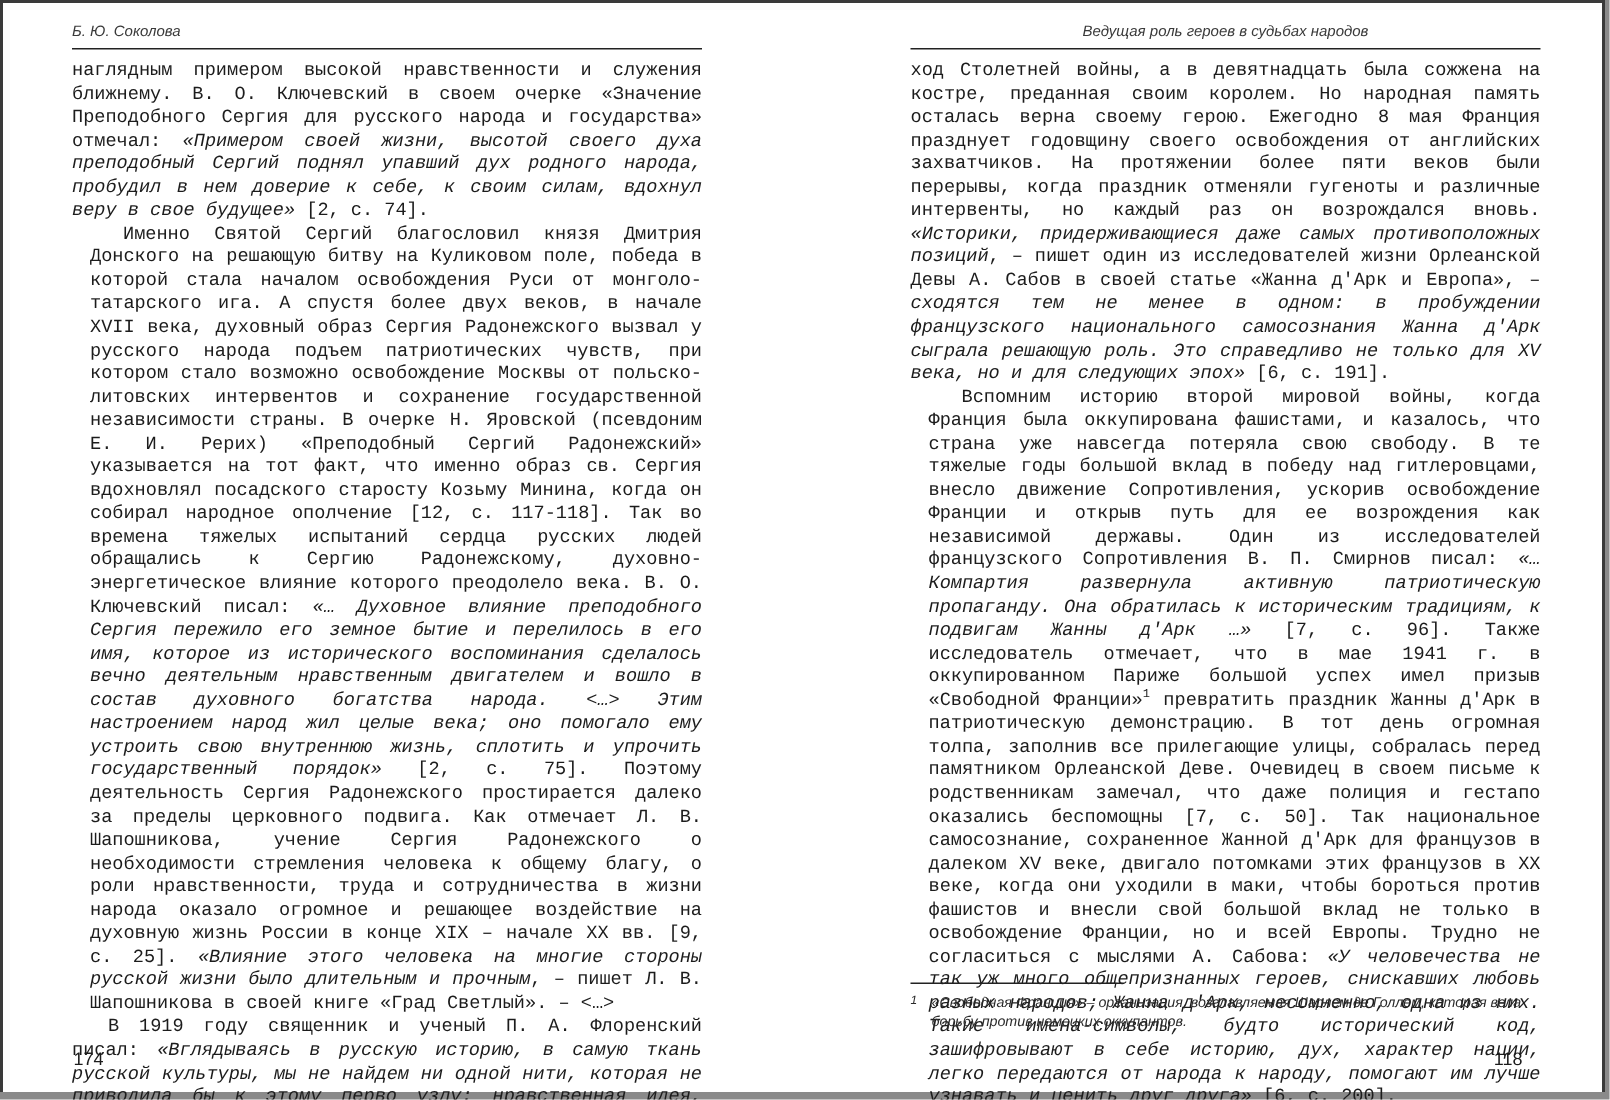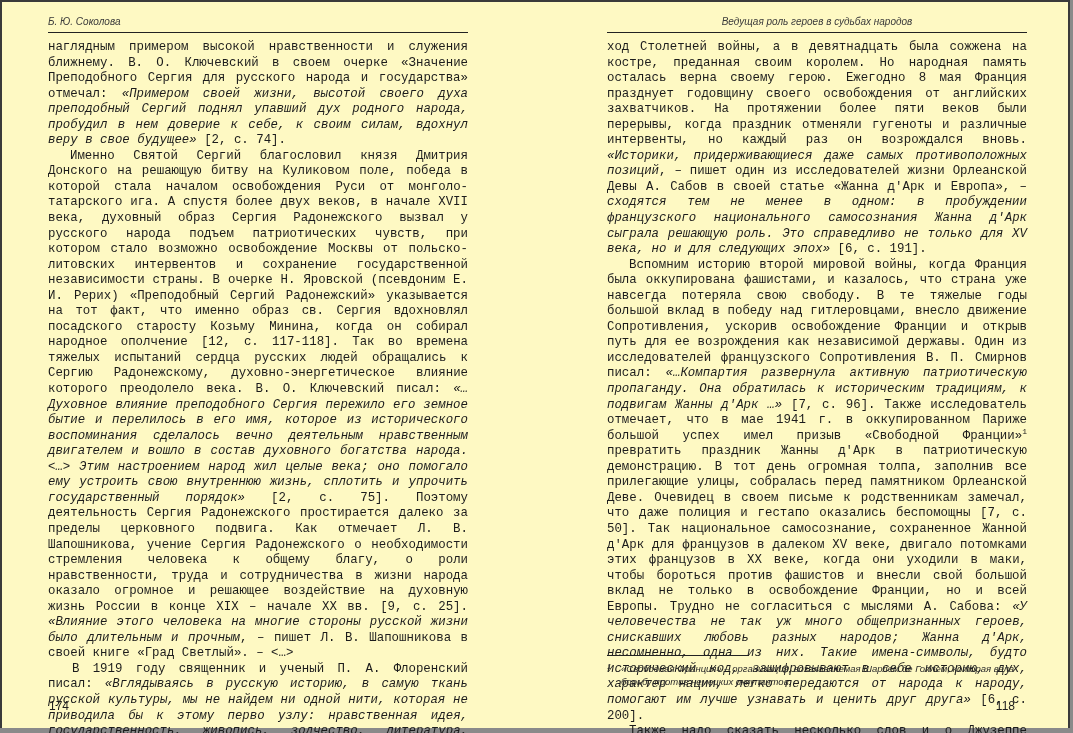--- a/index.html
+++ b/index.html
@@ -6,21 +6,21 @@
     body {
       width: 1073px; height: 733px; overflow: hidden;
       background: #8a8a8a;
       font-family: "Liberation Sans", sans-serif;
       color: #1c1c1c;
       position: relative;
     }
     .spread {
       position: absolute; left: 0; top: 0;
       width: 1070px; height: 728px;
-      background: #fef9c3;
+      background: #ffffff;
       border-left: 2px solid #3a3a3a;
       border-top: 2px solid #3a3a3a;
       border-right: 2px solid #3a3a3a;
       box-sizing: border-box;
     }
     .page { position: absolute; top: 0; height: 100%; }
     .page-left { left: 46px; width: 420px; }
     .page-right { left: 605px; width: 420px; }
     .running-head {
       position: absolute; top: 14px; left: 0; right: 0;
@@ -31,21 +31,21 @@
     }
     .page-right .running-head { text-align: center; }
     .body-text {
       position: absolute; top: 38px; left: 0; right: 0;
       font-size: 12.4px; line-height: 15.55px;
       text-align: justify;
       hyphens: manual;
       font-family: Liberation Mono, monospace;
     }
     .body-text p { margin: 0; text-indent: 0; }
-    .body-text p.indent { text-indent: 22px; }
+    .body-text p.indent { text-indent: 22px; margin-left: 12px; }
     .body-text p.indent2 { text-indent: 24px; }
     .q { font-style: italic; }
     .fn-rule {
       position: absolute; left: 0; width: 142px; top: 653px;
       border-top: 1px solid #222;
     }
     .footnote {
       position: absolute; top: 660px; left: 0; right: 0;
       font-size: 9.5px; font-style: italic; line-height: 13px;
       padding-left: 14px; color: #2a2a2a;

